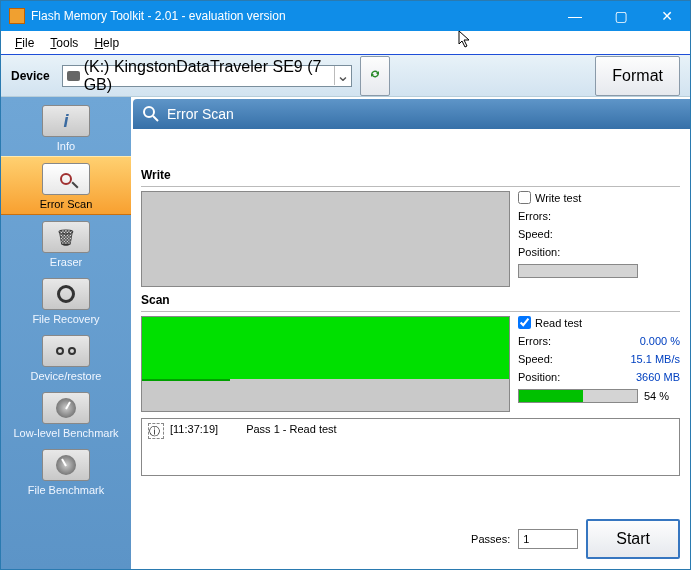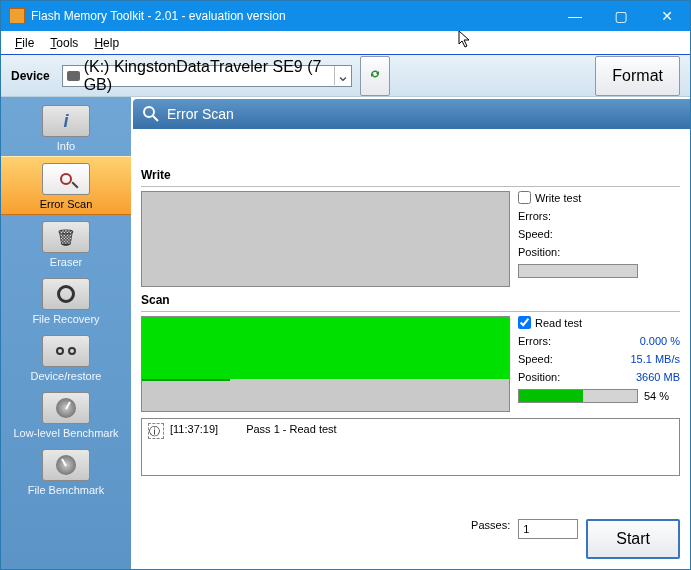--- a/index.html
+++ b/index.html
@@ -38,21 +38,21 @@
 .graph-box.read .slice { position: absolute; left: 0; top: 66%; width: 24%; height: 2px; background: #00a000; }
 .stats { width: 162px; font-size: 11px; display: flex; flex-direction: column; gap: 6px; }
 .stats .row { display: flex; justify-content: space-between; }
 .stats .val { color: #0040c0; }
 .chk { display: flex; align-items: center; gap: 4px; }
 .chk input { width: 13px; height: 13px; }
 .pos-bar { border: 1px solid #888; background: #d4d4d4; height: 14px; width: 100%; position: relative; }
 .pos-bar .pf { background: #00c000; height: 100%; }
 .log-box { border: 1px solid #888; background: #fff; height: 58px; padding: 4px 6px; font-size: 11px; display: flex; align-items: flex-start; gap: 6px; }
 .log-box .licon { width: 16px; height: 16px; border: 1px dashed #888; display: inline-block; }
-.footer { display: flex; justify-content: flex-end; align-items: flex-start; gap: 8px; padding: 6px 10px 10px; }
+.footer { display: flex; justify-content: flex-end; align-items: center; gap: 8px; padding: 6px 10px 10px; }
 .footer .btn.start { border: 2px solid #3676c0; padding: 2px 28px; }
 input.passes { width: 60px; height: 20px; border: 1px solid #888; font-size: 11px; padding-left: 4px; }
 .magnify { border: 2px solid #444; border-radius: 50%; width: 12px; height: 12px; position: relative; display: inline-block; }
 .magnify::after { content: ''; position: absolute; width: 8px; height: 2px; background: #444; transform: rotate(45deg); left: 9px; top: 9px; }
 .cursor { position: absolute; left: 458px; top: 30px; pointer-events: none; }
 </style>
 </head>
 <body>
 
 <div class="titlebar">

